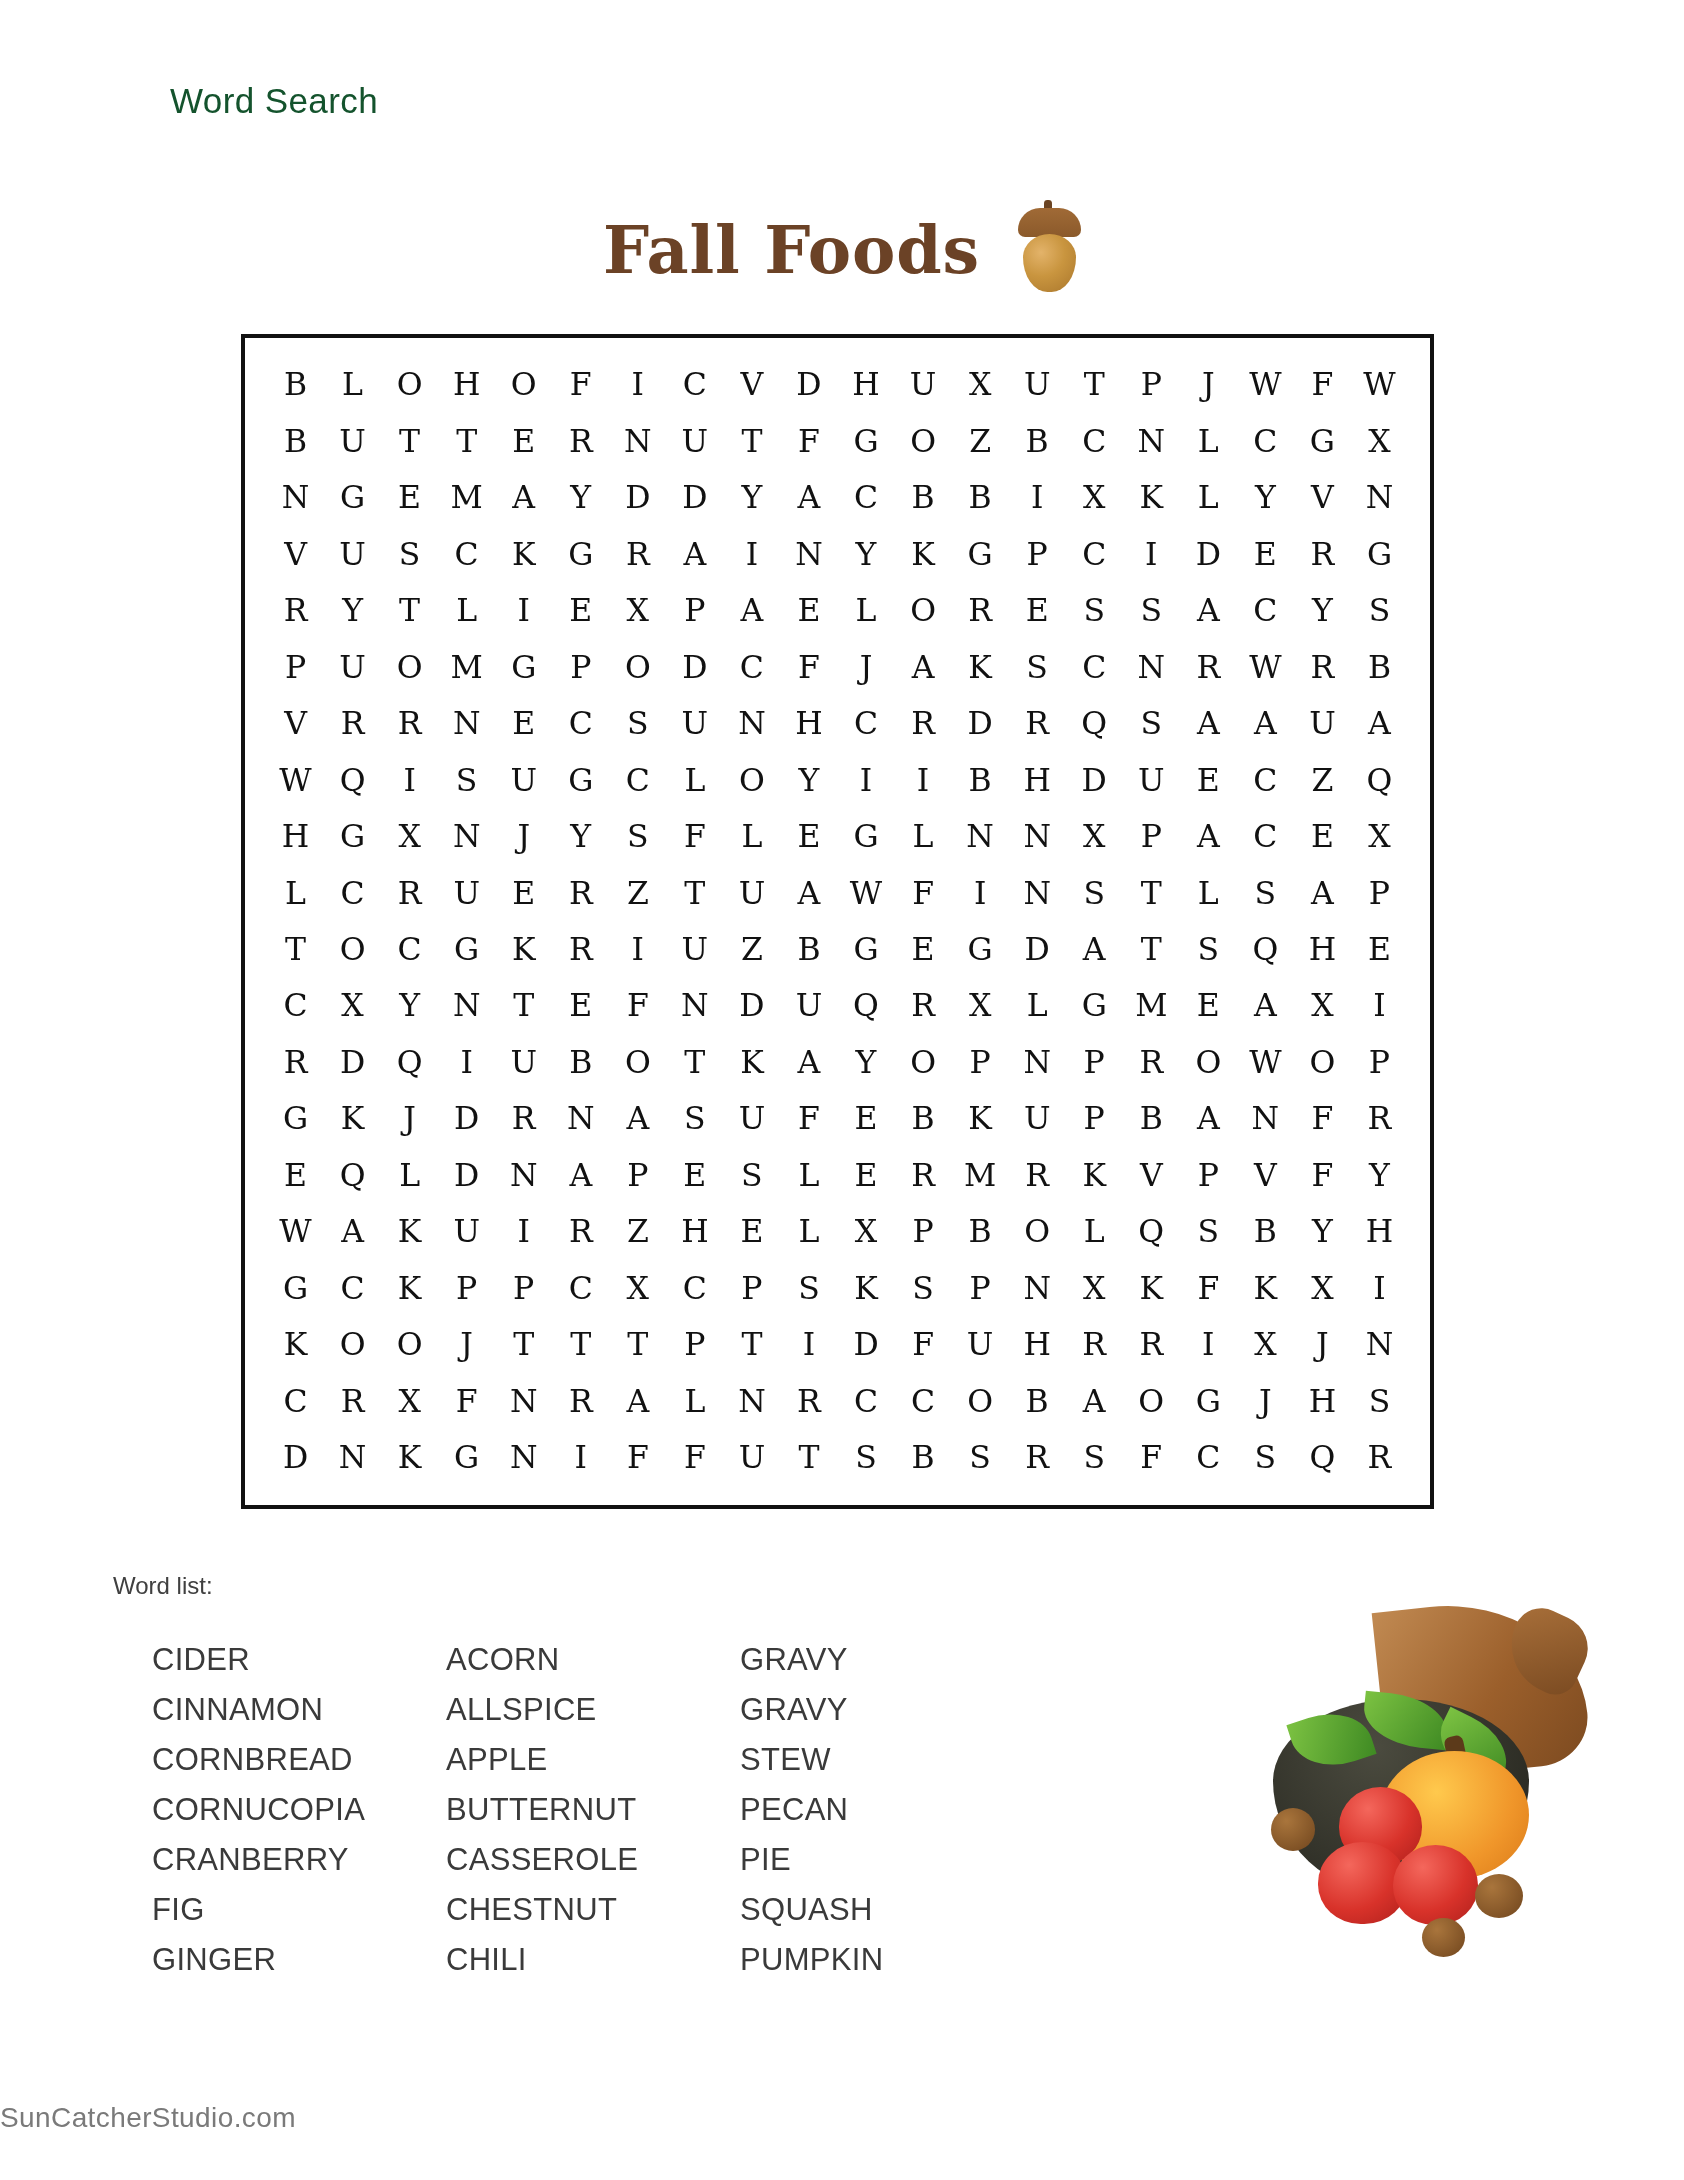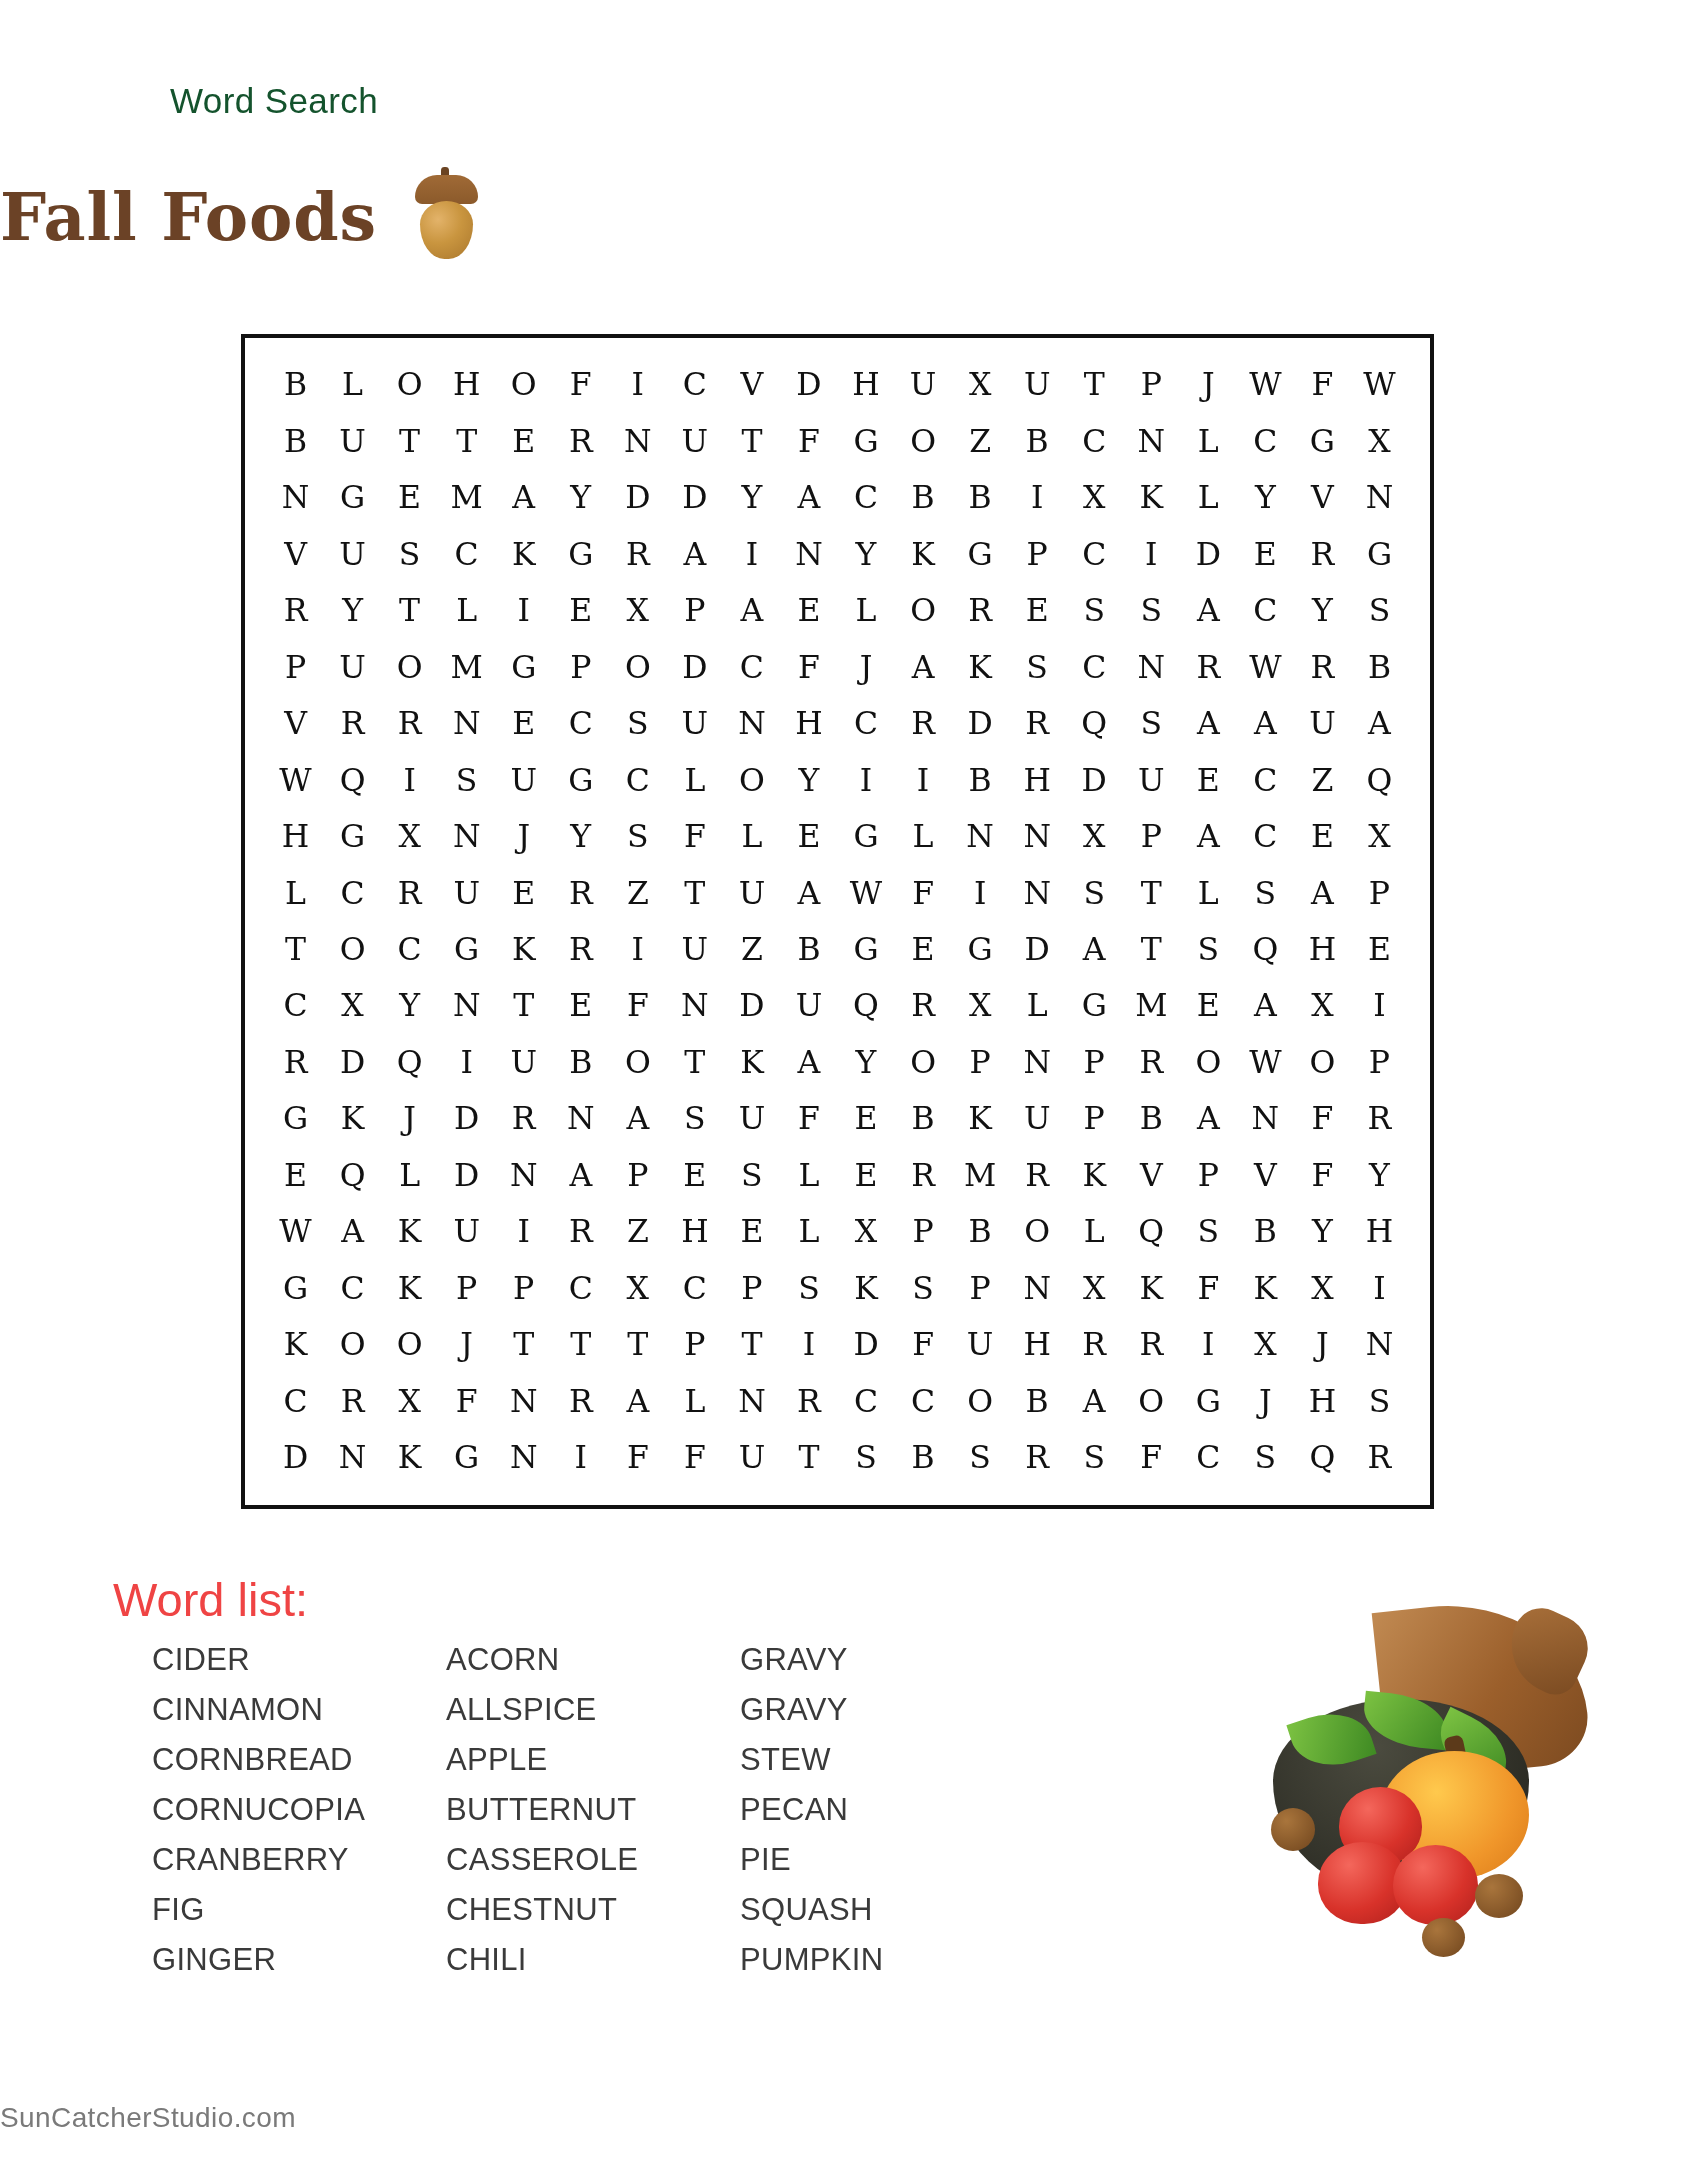--- a/index.html
+++ b/index.html
@@ -47,24 +47,25 @@
     display: inline-block;
     width: 443px;
     border-bottom: 2.6px solid #1a1a1a;
     margin-left: 12px;
     height: 29px;
   }
 
   
   .puzzle-title-row {
     position: absolute;
-    top: 175px;
+    top: 208px;
     left: 0;
     width: 100%;
     display: flex;
+    justify-content: center;
     align-items: center;
   }
   .puzzle-title {
     font-family: "DejaVu Serif", serif;
     font-weight: bold;
     font-size: 65px;
     color: #6b4226;
     letter-spacing: 0.9px;
   }
   .acorn-icon {
@@ -133,22 +134,22 @@
     font-size: 31.5px;
     color: #111111;
     line-height: 1;
   }
 
   
   .wordlist-heading {
     position: absolute;
     left: 113px;
     top: 1572px;
-    font-size: 47px;
-    color: #ef4444;
+    font-size: 24px;
+    color: #404040;
   }
   .wordlist {
     position: absolute;
     left: 152px;
     top: 1635px;
     width: 1124px;
     display: flex;
     gap: 0;
   }
   .wl-col {

